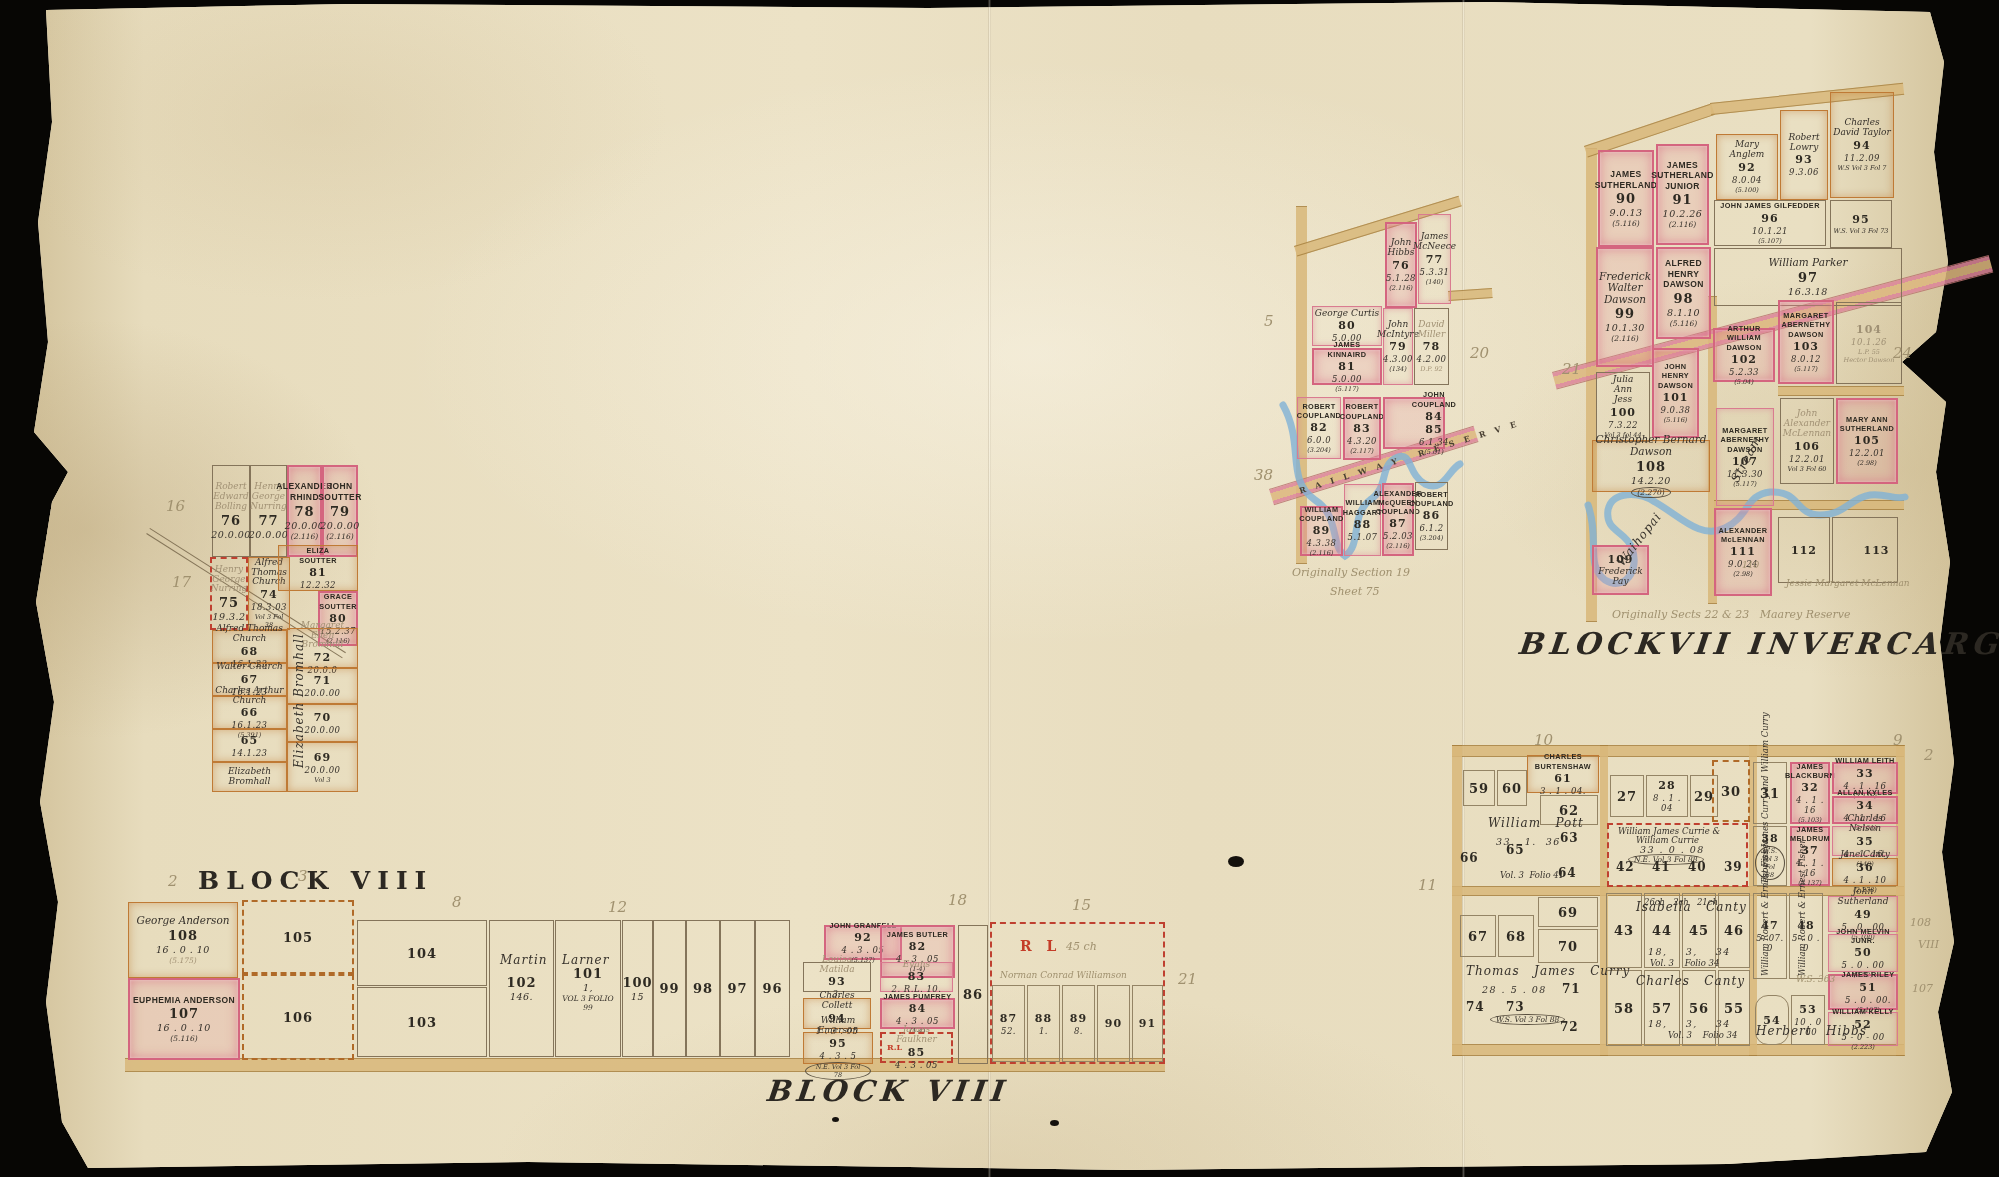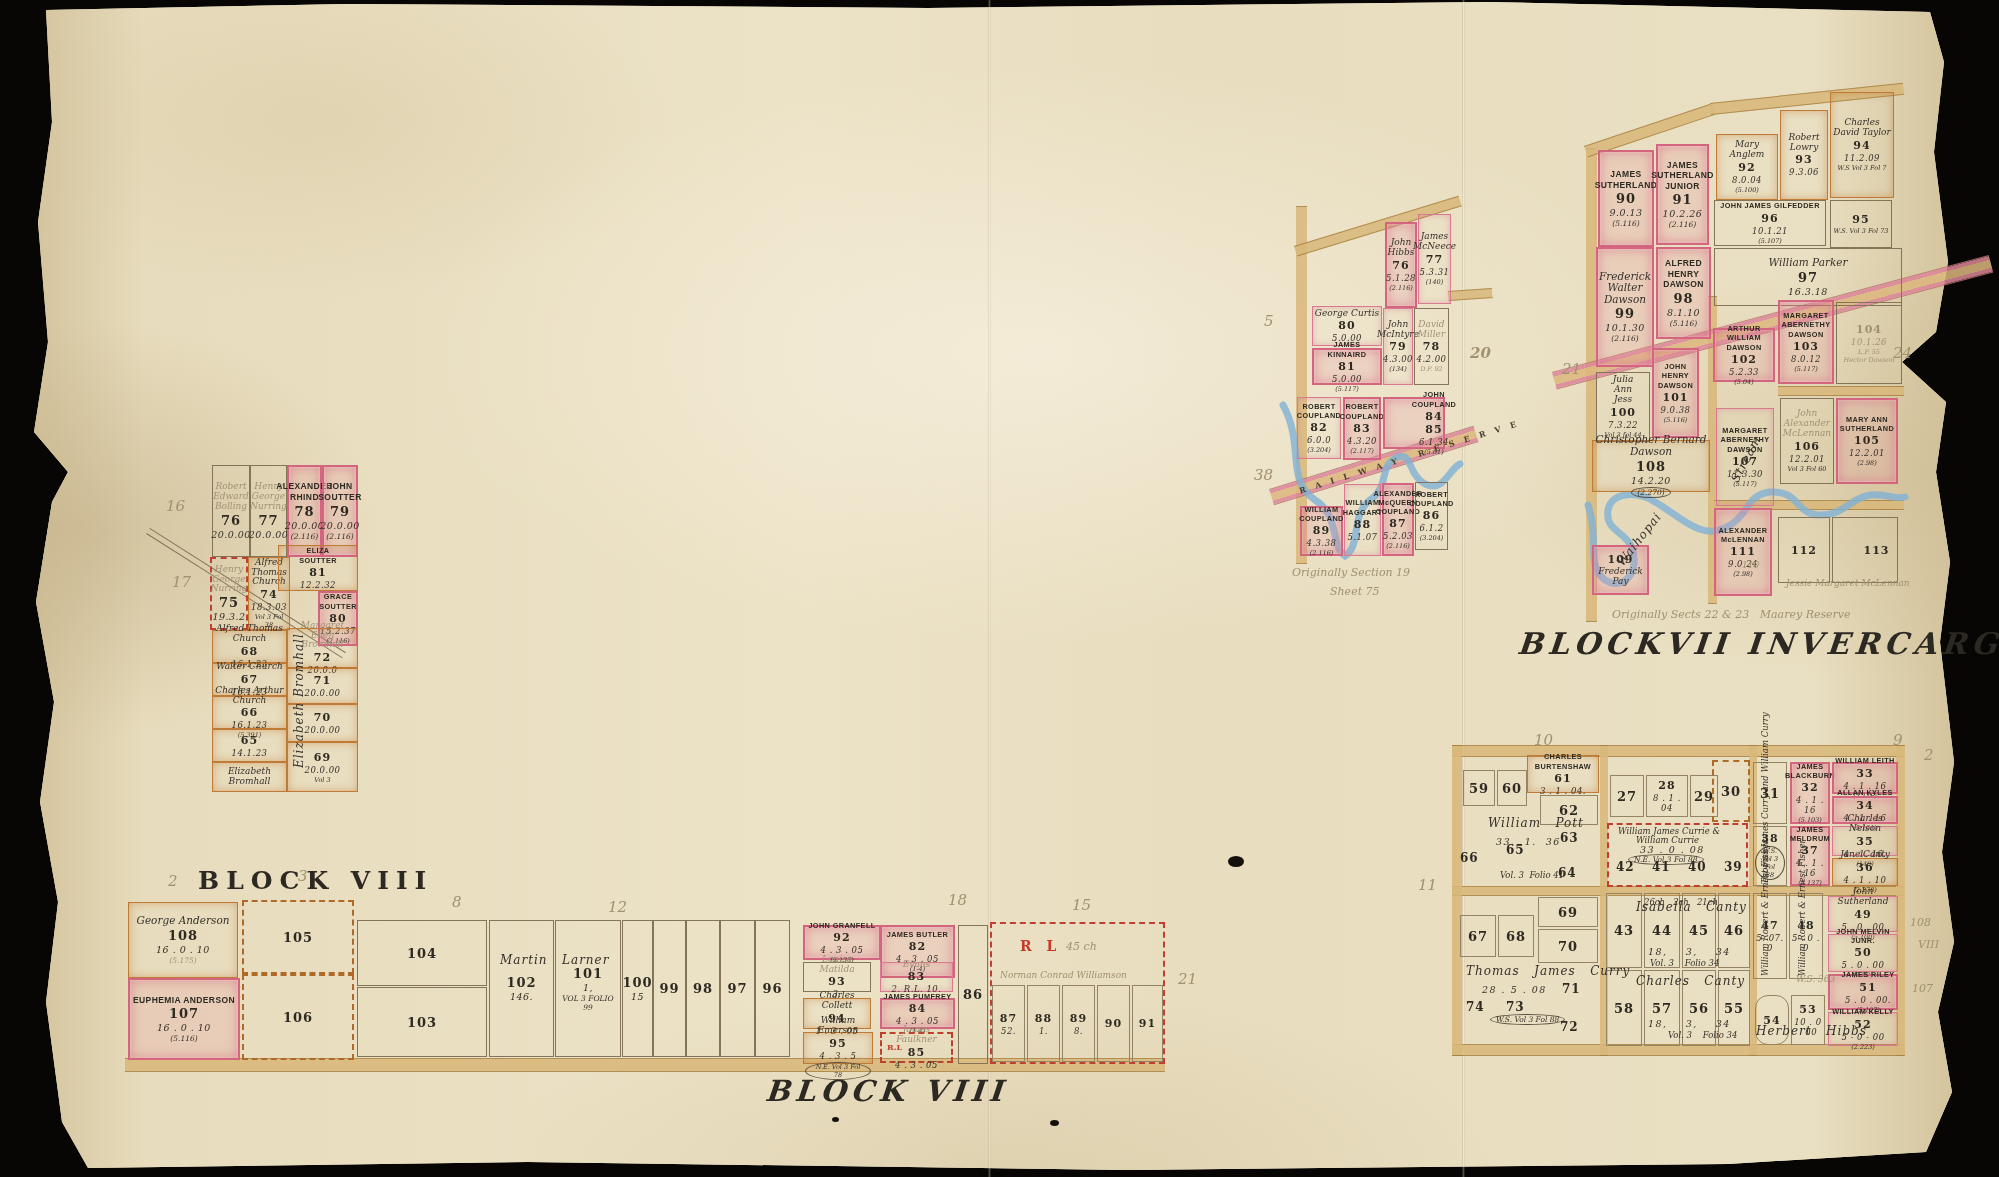--- a/index.html
+++ b/index.html
@@ -465,21 +465,21 @@
     </div>
     <div class="pc plain" style="left: 686px; top: 920px; width: 34px; height: 137px;">
       <div class="num">98</div>
     </div>
     <div class="pc plain" style="left: 720px; top: 920px; width: 35px; height: 137px;">
       <div class="num">97</div>
     </div>
     <div class="pc plain" style="left: 755px; top: 920px; width: 35px; height: 137px;">
       <div class="num">96</div>
     </div>
-    <div class="pc pink2 s" style="left: 803px; top: 925px; width: 78px; height: 35px;">
+    <div class="pc pink2 s" style="left: 824px; top: 925px; width: 78px; height: 35px;">
       <div class="o-caps">JOHN GRANFELL</div>
       <div class="num">92</div>
       <div class="area">4 . 3 . 05</div>
       <div class="note">(5.137)</div>
     </div>
     <div class="pc plain s" style="left: 803px; top: 962px; width: 68px; height: 30px;">
       <div class="o-pencil">Louisa Matilda</div>
       <div class="num">93</div>
       <div class="area">3.</div>
     </div>
@@ -685,21 +685,21 @@
       <div class="o-caps">WILLIAM KELLY</div>
       <div class="num">52</div>
       <div class="area">5 - 0 - 00</div>
       <div class="note">(2.223)</div>
     </div>
     <div class="lbl pencil lg" style="left: 166px; top: 497px;">16</div>
     <div class="lbl pencil lg" style="left: 172px; top: 573px;">17</div>
     <div class="lbl script md" style="left: 292px; top: 768px; transform: rotate(-90deg);">Elizabeth Bromhall</div>
     <div class="lbl railtext" style="left: 1298px; top: 486px; transform: rotate(-17.2deg);">R A I L W A Y   R E S E R V E</div>
     <div class="lbl pencil lg" style="left: 1264px; top: 312px;">5</div>
-    <div class="lbl pencil lg" style="left: 1470px; top: 344px; font-weight: bold;">20</div>
+    <div class="lbl pencil lg" style="left: 1470px; top: 344px;">20</div>
     <div class="lbl pencil lg" style="left: 1254px; top: 466px;">38</div>
     <div class="lbl pencil md" style="left: 1292px; top: 566px;">Originally Section 19</div>
     <div class="lbl pencil md" style="left: 1330px; top: 585px;">Sheet 75</div>
     <div class="lbl pencil lg" style="left: 1562px; top: 360px;">21</div>
     <div class="lbl pencil lg" style="left: 1893px; top: 344px;">24</div>
     <div class="lbl script md" style="left: 1614px; top: 560px; transform: rotate(-52deg);">Waihopai</div>
     <div class="lbl script md" style="left: 1728px; top: 478px; transform: rotate(-62deg);">Stream</div>
     <div class="lbl pencil sm" style="left: 1786px; top: 578px;">Jessie Margaret McLennan</div>
     <div class="lbl pencil sm" style="left: 1742px; top: 560px;">110</div>
     <div class="lbl pencil md" style="left: 1612px; top: 608px;">Originally Sects 22 &amp; 23   Maarey Reserve</div>

